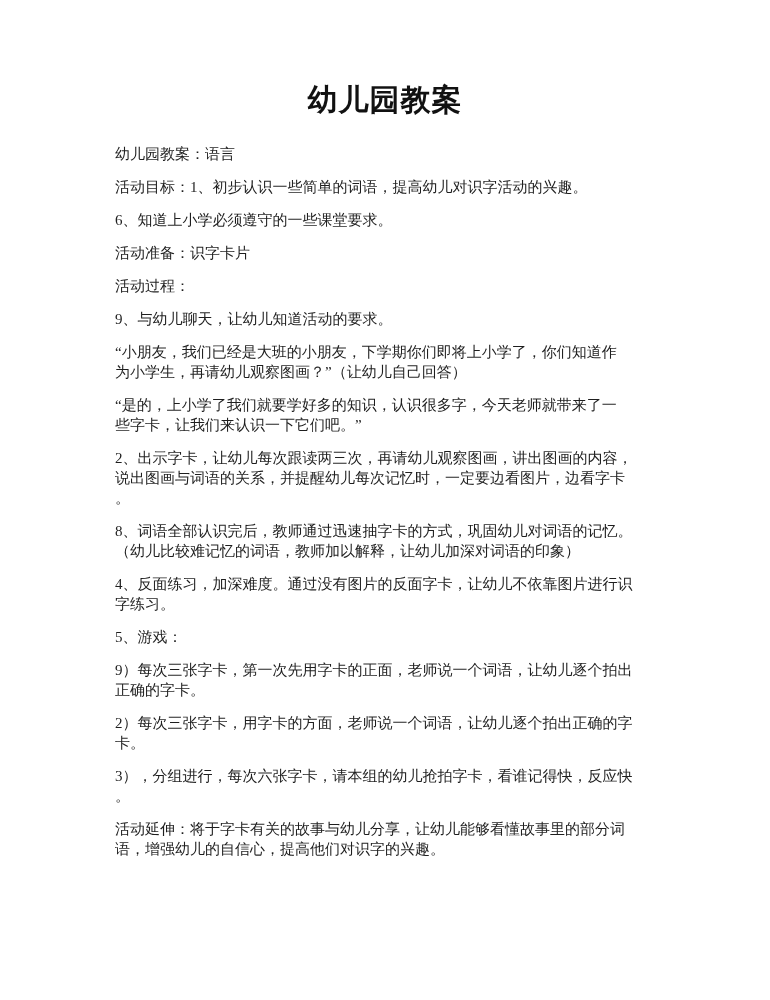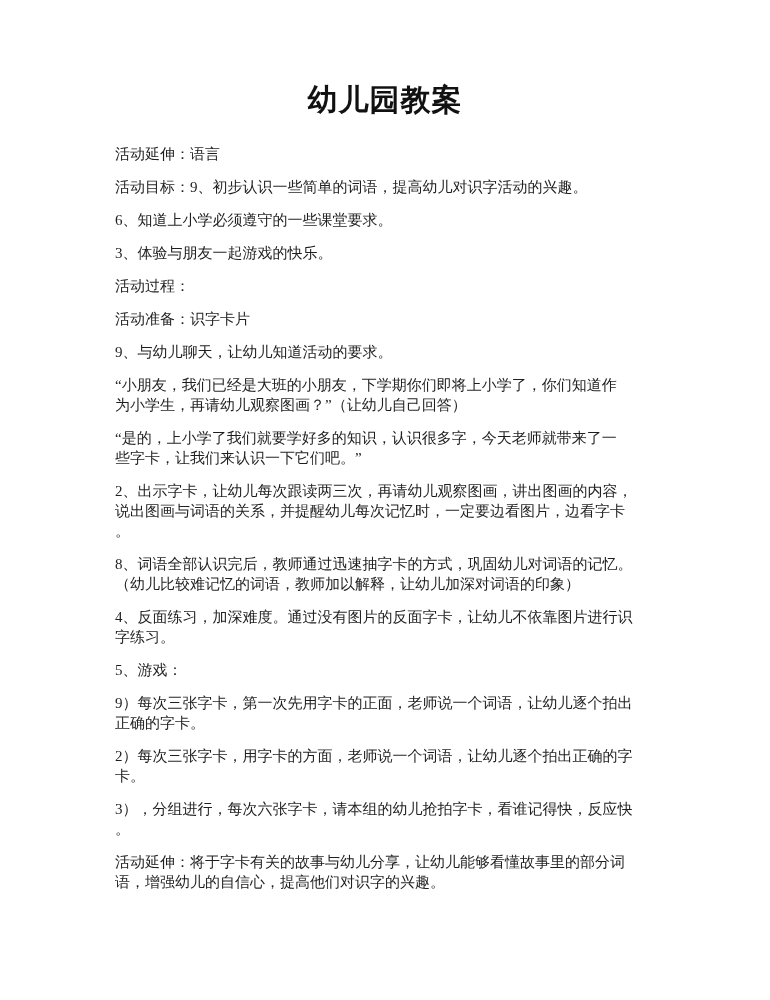--- a/index.html
+++ b/index.html
@@ -39,26 +39,25 @@
     word-break: break-all;
   }
 </style>
 </head>
 <body>
 
 <div class="page">
   <div class="doc">
     <h1 class="doc-title">幼儿园教案</h1>
 
-    <p class="para">活动延伸：语言</p>
-    <p class="para">活动目标：9、初步认识一些简单的词语，提高幼儿对识字活动的兴趣。</p>
+    <p class="para">幼儿园教案：语言</p>
+    <p class="para">活动目标：1、初步认识一些简单的词语，提高幼儿对识字活动的兴趣。</p>
     <p class="para">6、知道上小学必须遵守的一些课堂要求。</p>
-    <p class="para">3、体验与朋友一起游戏的快乐。</p>
+    <p class="para">活动准备：识字卡片</p>
     <p class="para">活动过程：</p>
-    <p class="para">活动准备：识字卡片</p>
     <p class="para">9、与幼儿聊天，让幼儿知道活动的要求。</p>
     <p class="para">“小朋友，我们已经是大班的小朋友，下学期你们即将上小学了，你们知道作
 为小学生，再请幼儿观察图画？”（让幼儿自己回答）</p>
     <p class="para">“是的，上小学了我们就要学好多的知识，认识很多字，今天老师就带来了一
 些字卡，让我们来认识一下它们吧。”</p>
     <p class="para">2、出示字卡，让幼儿每次跟读两三次，再请幼儿观察图画，讲出图画的内容，
 说出图画与词语的关系，并提醒幼儿每次记忆时，一定要边看图片，边看字卡
 。</p>
     <p class="para">8、词语全部认识完后，教师通过迅速抽字卡的方式，巩固幼儿对词语的记忆。
 （幼儿比较难记忆的词语，教师加以解释，让幼儿加深对词语的印象）</p>

